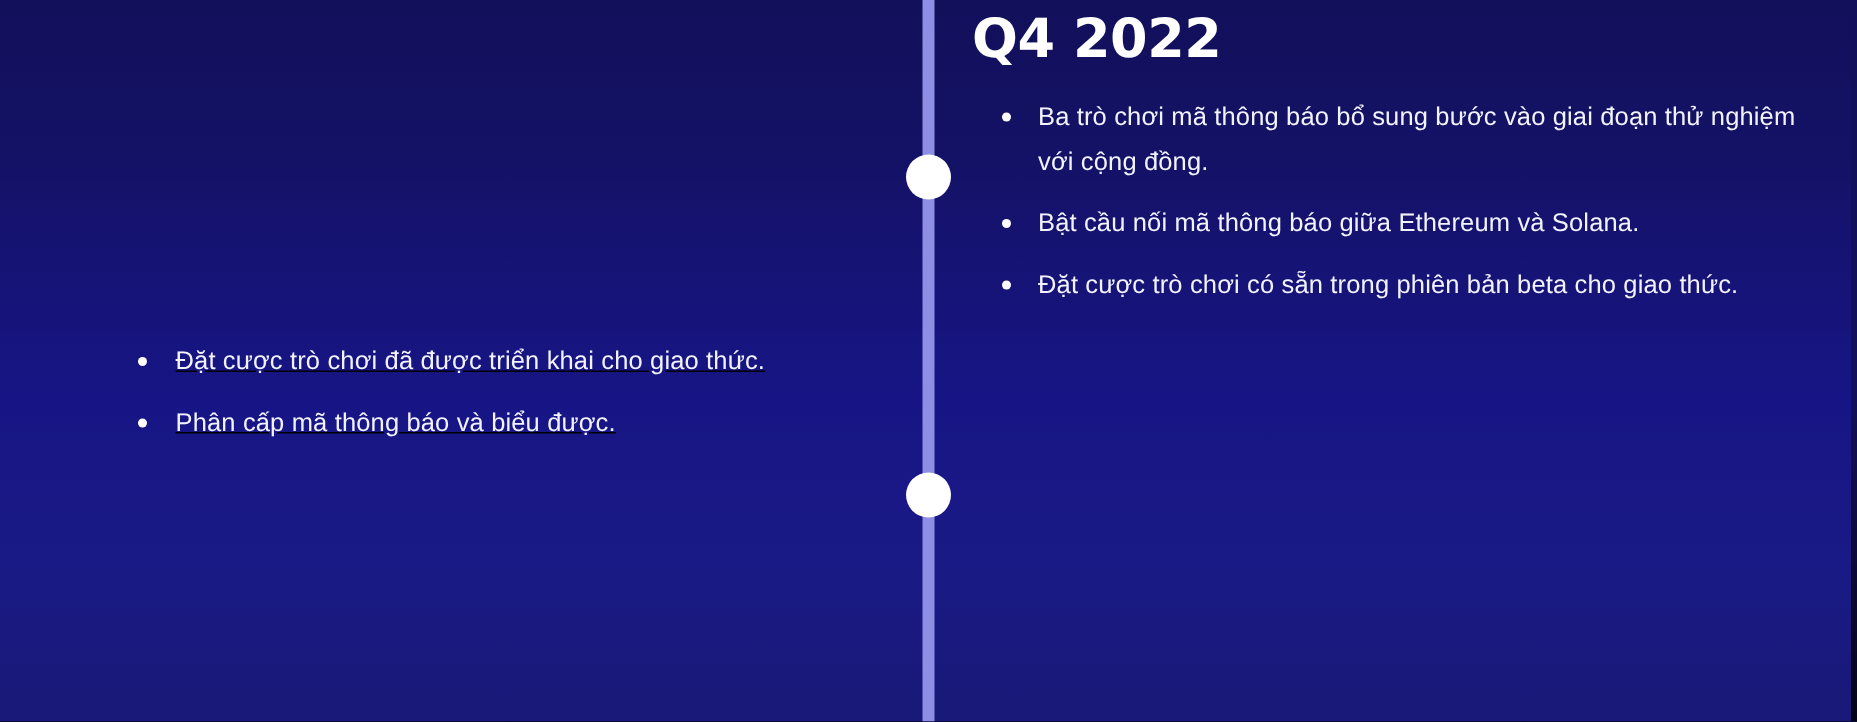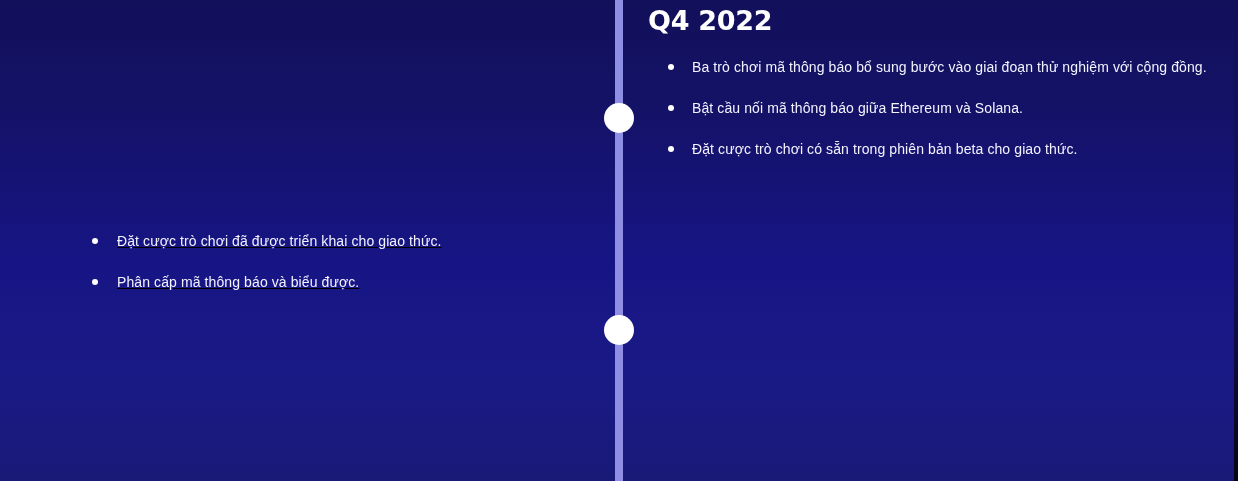--- a/index.html
+++ b/index.html
@@ -74,39 +74,39 @@
   }
   #milestone-q1-2023 {
     left: 30px;
     top: 226px;
     width: 556px;
     text-align: right;
   }
 
   .milestone-title {
     font-family: "DejaVu Sans", sans-serif;
-    font-size: 27px;
+    font-size: 36px;
     font-weight: bold;
     color: #ffffff;
     letter-spacing: -0.3px;
     line-height: 1.25;
     margin: 0 0 14px 0;
     white-space: nowrap;
   }
 
   .milestone-list {
     list-style: none;
     margin: 0;
     padding: 0;
   }
 
   .milestone-item {
     position: relative;
     color: #f3f3ff;
-    font-size: 14px;
+    font-size: 17px;
     line-height: 30px;
     letter-spacing: 0.1px;
     margin-bottom: 11px;
   }
   .milestone-item:last-child { margin-bottom: 0; }
 
   
   #milestone-q1-2023 .milestone-list { text-align: left; text-decoration: underline; }
   #milestone-q1-2023 .milestone-item {
     padding-left: 31px;

